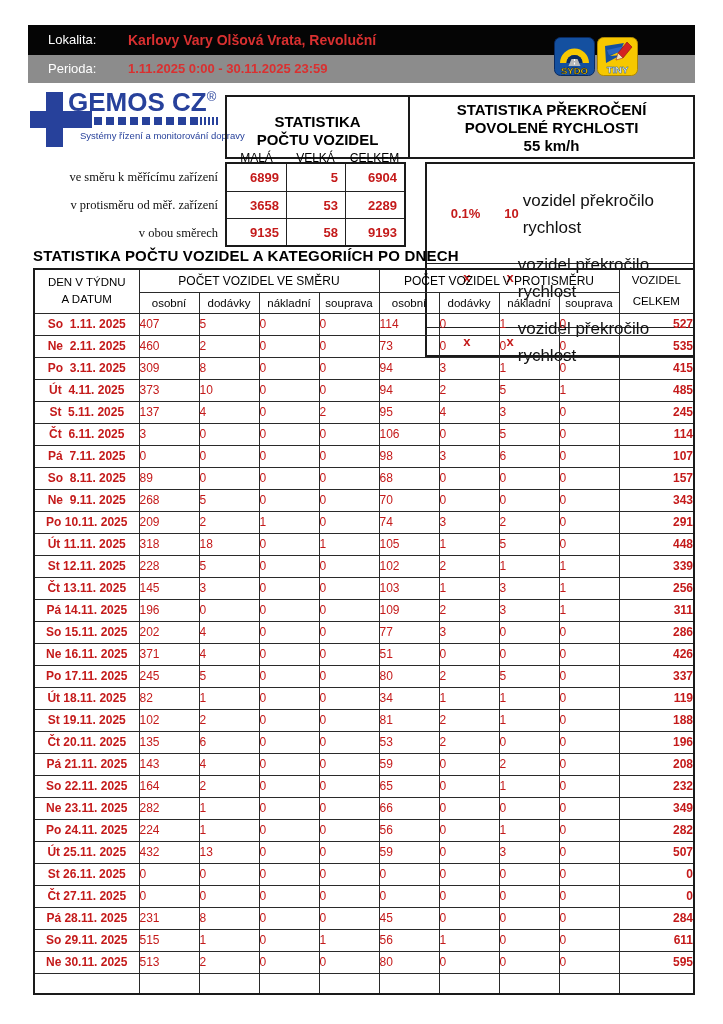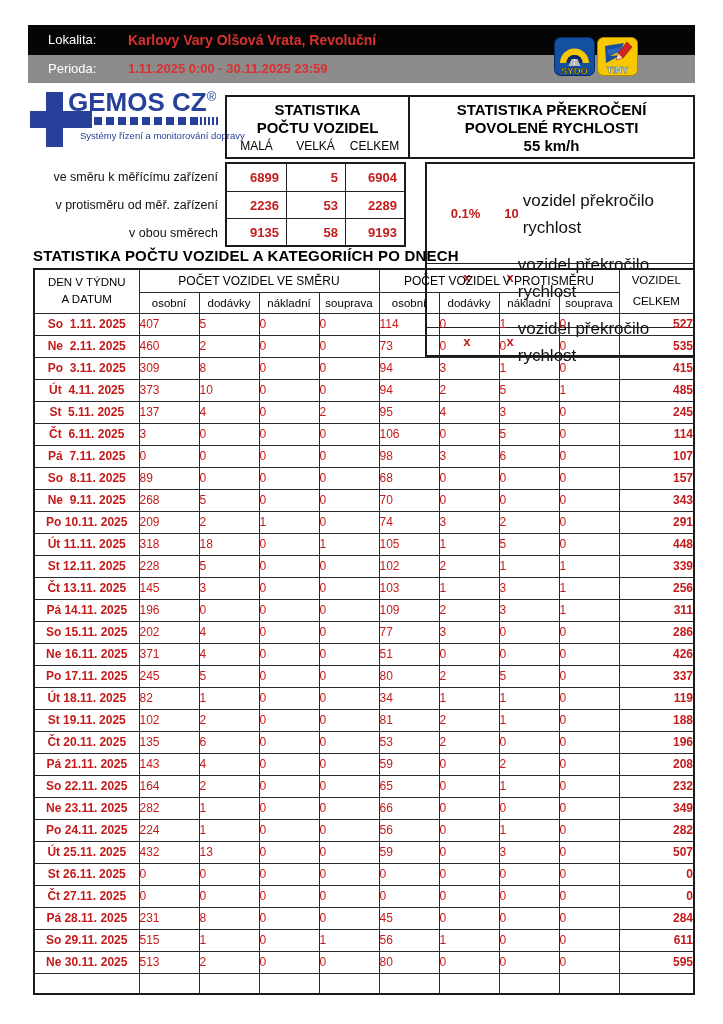--- a/index.html
+++ b/index.html
@@ -26,27 +26,27 @@
   .gemos .bar-h{position:absolute;left:0;top:22px;width:62px;height:17px;background:var(--blue);}
   .gemos .name{position:absolute;left:38px;top:-2px;font-size:26px;font-weight:bold;letter-spacing:0px;white-space:nowrap;}
   .gemos .reg{font-size:13px;vertical-align:super;font-weight:normal;}
   .gemos .dashes{position:absolute;left:52px;top:28px;width:116px;height:8px;
     background:repeating-linear-gradient(90deg,var(--blue) 0 8px,transparent 8px 12px);}
   .gemos .ticks{position:absolute;left:170px;top:28px;width:18px;height:8px;
     background:repeating-linear-gradient(90deg,var(--blue) 0 2px,transparent 2px 4px);}
   .gemos .tagline{position:absolute;left:50px;top:41px;font-size:9.5px;white-space:nowrap;}
   
   .sum-head{position:absolute;left:225px;top:95px;width:470px;height:64px;border:2px solid #1a1a1a;box-sizing:border-box;display:flex;}
-  .sum-head .left{width:183px;border-right:2px solid #1a1a1a;box-sizing:border-box;padding-top:4px;}
+  .sum-head .left{width:183px;border-right:2px solid #1a1a1a;box-sizing:border-box;padding-top:16px;}
   .sum-head .right{flex:1;text-align:center;padding-top:4px;}
   .sum-title{text-align:center;font-size:15px;font-weight:bold;line-height:18px;color:#000;}
   .sum-cols{display:flex;margin-top:2px;}
   .sum-cols span{width:59px;text-align:center;font-size:12px;color:#000;}
   
-  .sum-labels{position:absolute;left:28px;top:163px;width:190px;}
+  .sum-labels{position:absolute;left:28px;top:163px;width:190px;font-family:Liberation Serif, serif;}
   .sum-labels div{height:28px;line-height:28px;text-align:right;font-size:12.5px;color:#111;}
   .sum-grid{position:absolute;left:225px;top:162px;display:grid;grid-template-columns:repeat(3,59px);border:2px solid #1a1a1a;}
   .sum-grid .cell{height:27px;line-height:27px;text-align:right;padding-right:7px;box-sizing:border-box;
     font-size:13px;font-weight:bold;color:var(--red);}
   .sum-grid .cell:nth-child(3n+2),.sum-grid .cell:nth-child(3n){border-left:1px solid #222;}
   .sum-grid .cell:nth-child(n+4){border-top:1px solid #222;}
   
   .speed-box{position:absolute;left:425px;top:162px;width:270px;border:2px solid #1a1a1a;box-sizing:border-box;}
   .speed-row{height:27px;line-height:27px;display:flex;align-items:center;margin-top:36px;}
   .speed-row + .speed-row{border-top:1px solid #222;}
@@ -134,21 +134,21 @@
 
   <div class="sum-labels" id="sum-labels">
       <div>ve směru k měřícímu zařízení</div>
       <div>v protisměru od měř. zařízení</div>
       <div>v obou směrech</div>
     </div>
   <div class="sum-grid" id="sum-grid">
       <div class="cell">6899</div>
       <div class="cell">5</div>
       <div class="cell">6904</div>
-      <div class="cell">2236</div>
+      <div class="cell">3658</div>
       <div class="cell">53</div>
       <div class="cell">2289</div>
       <div class="cell">9135</div>
       <div class="cell">58</div>
       <div class="cell">9193</div>
     </div>
   <div class="speed-box" id="speed-box">
       <div class="speed-row">
         <span class="pct">0.1%</span>
         <span class="fill"></span>

